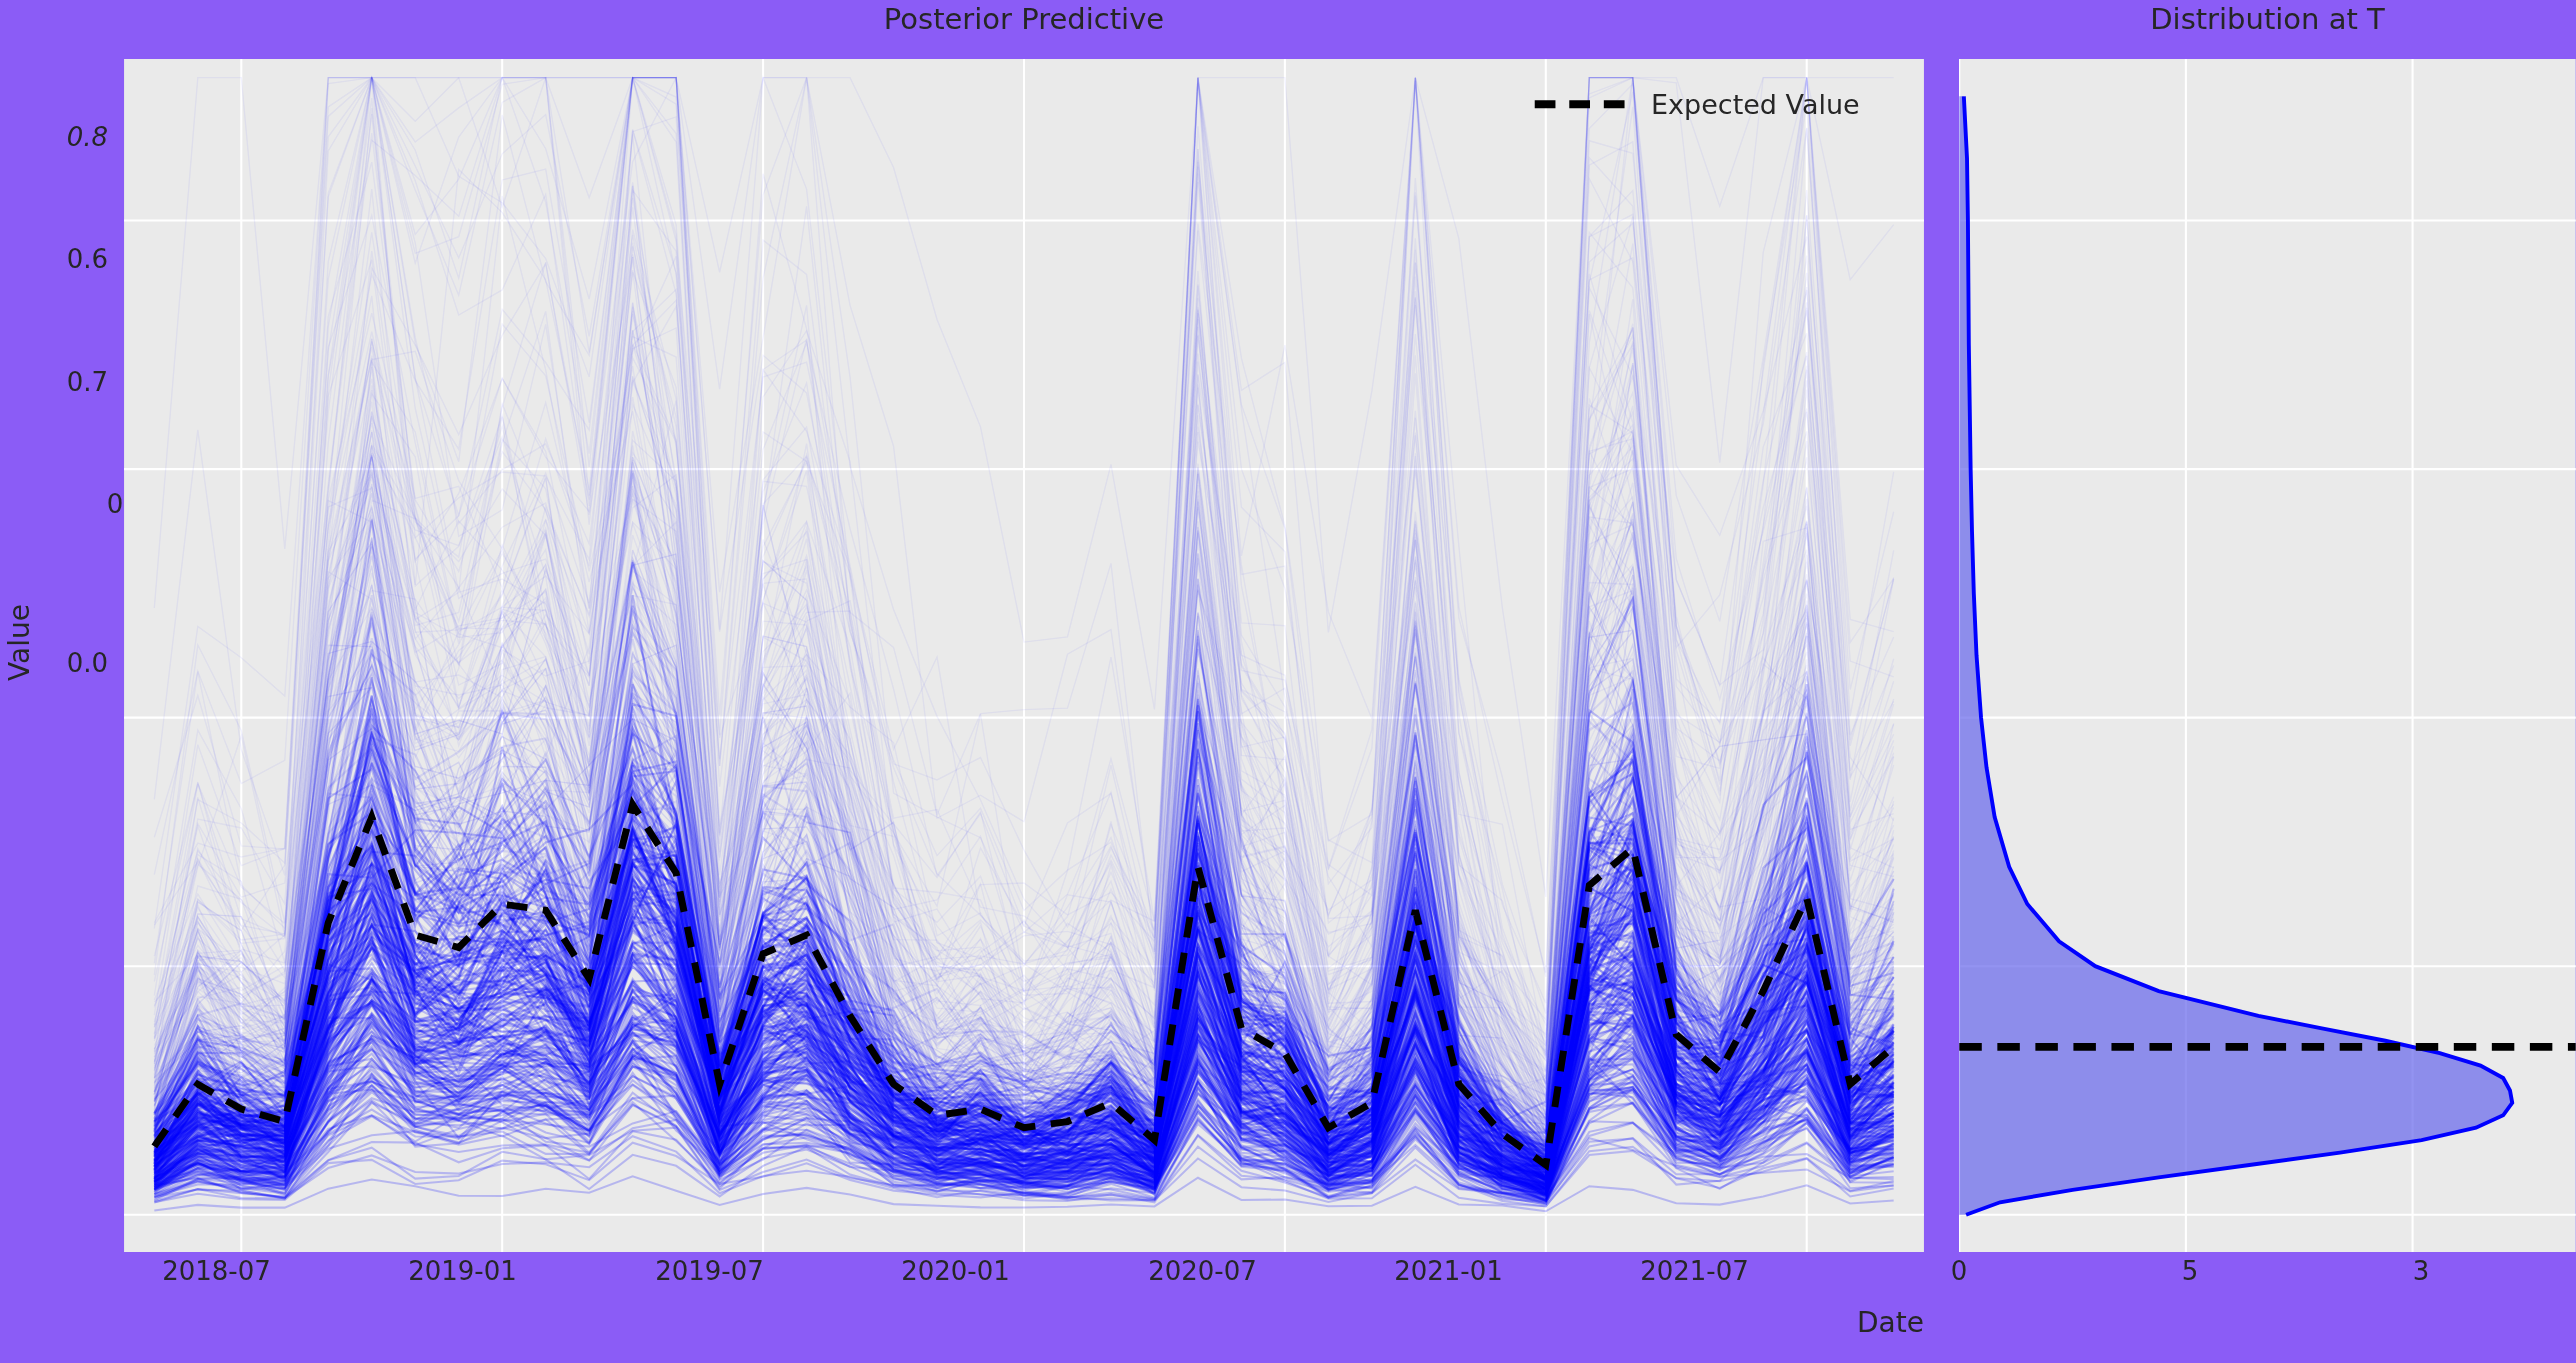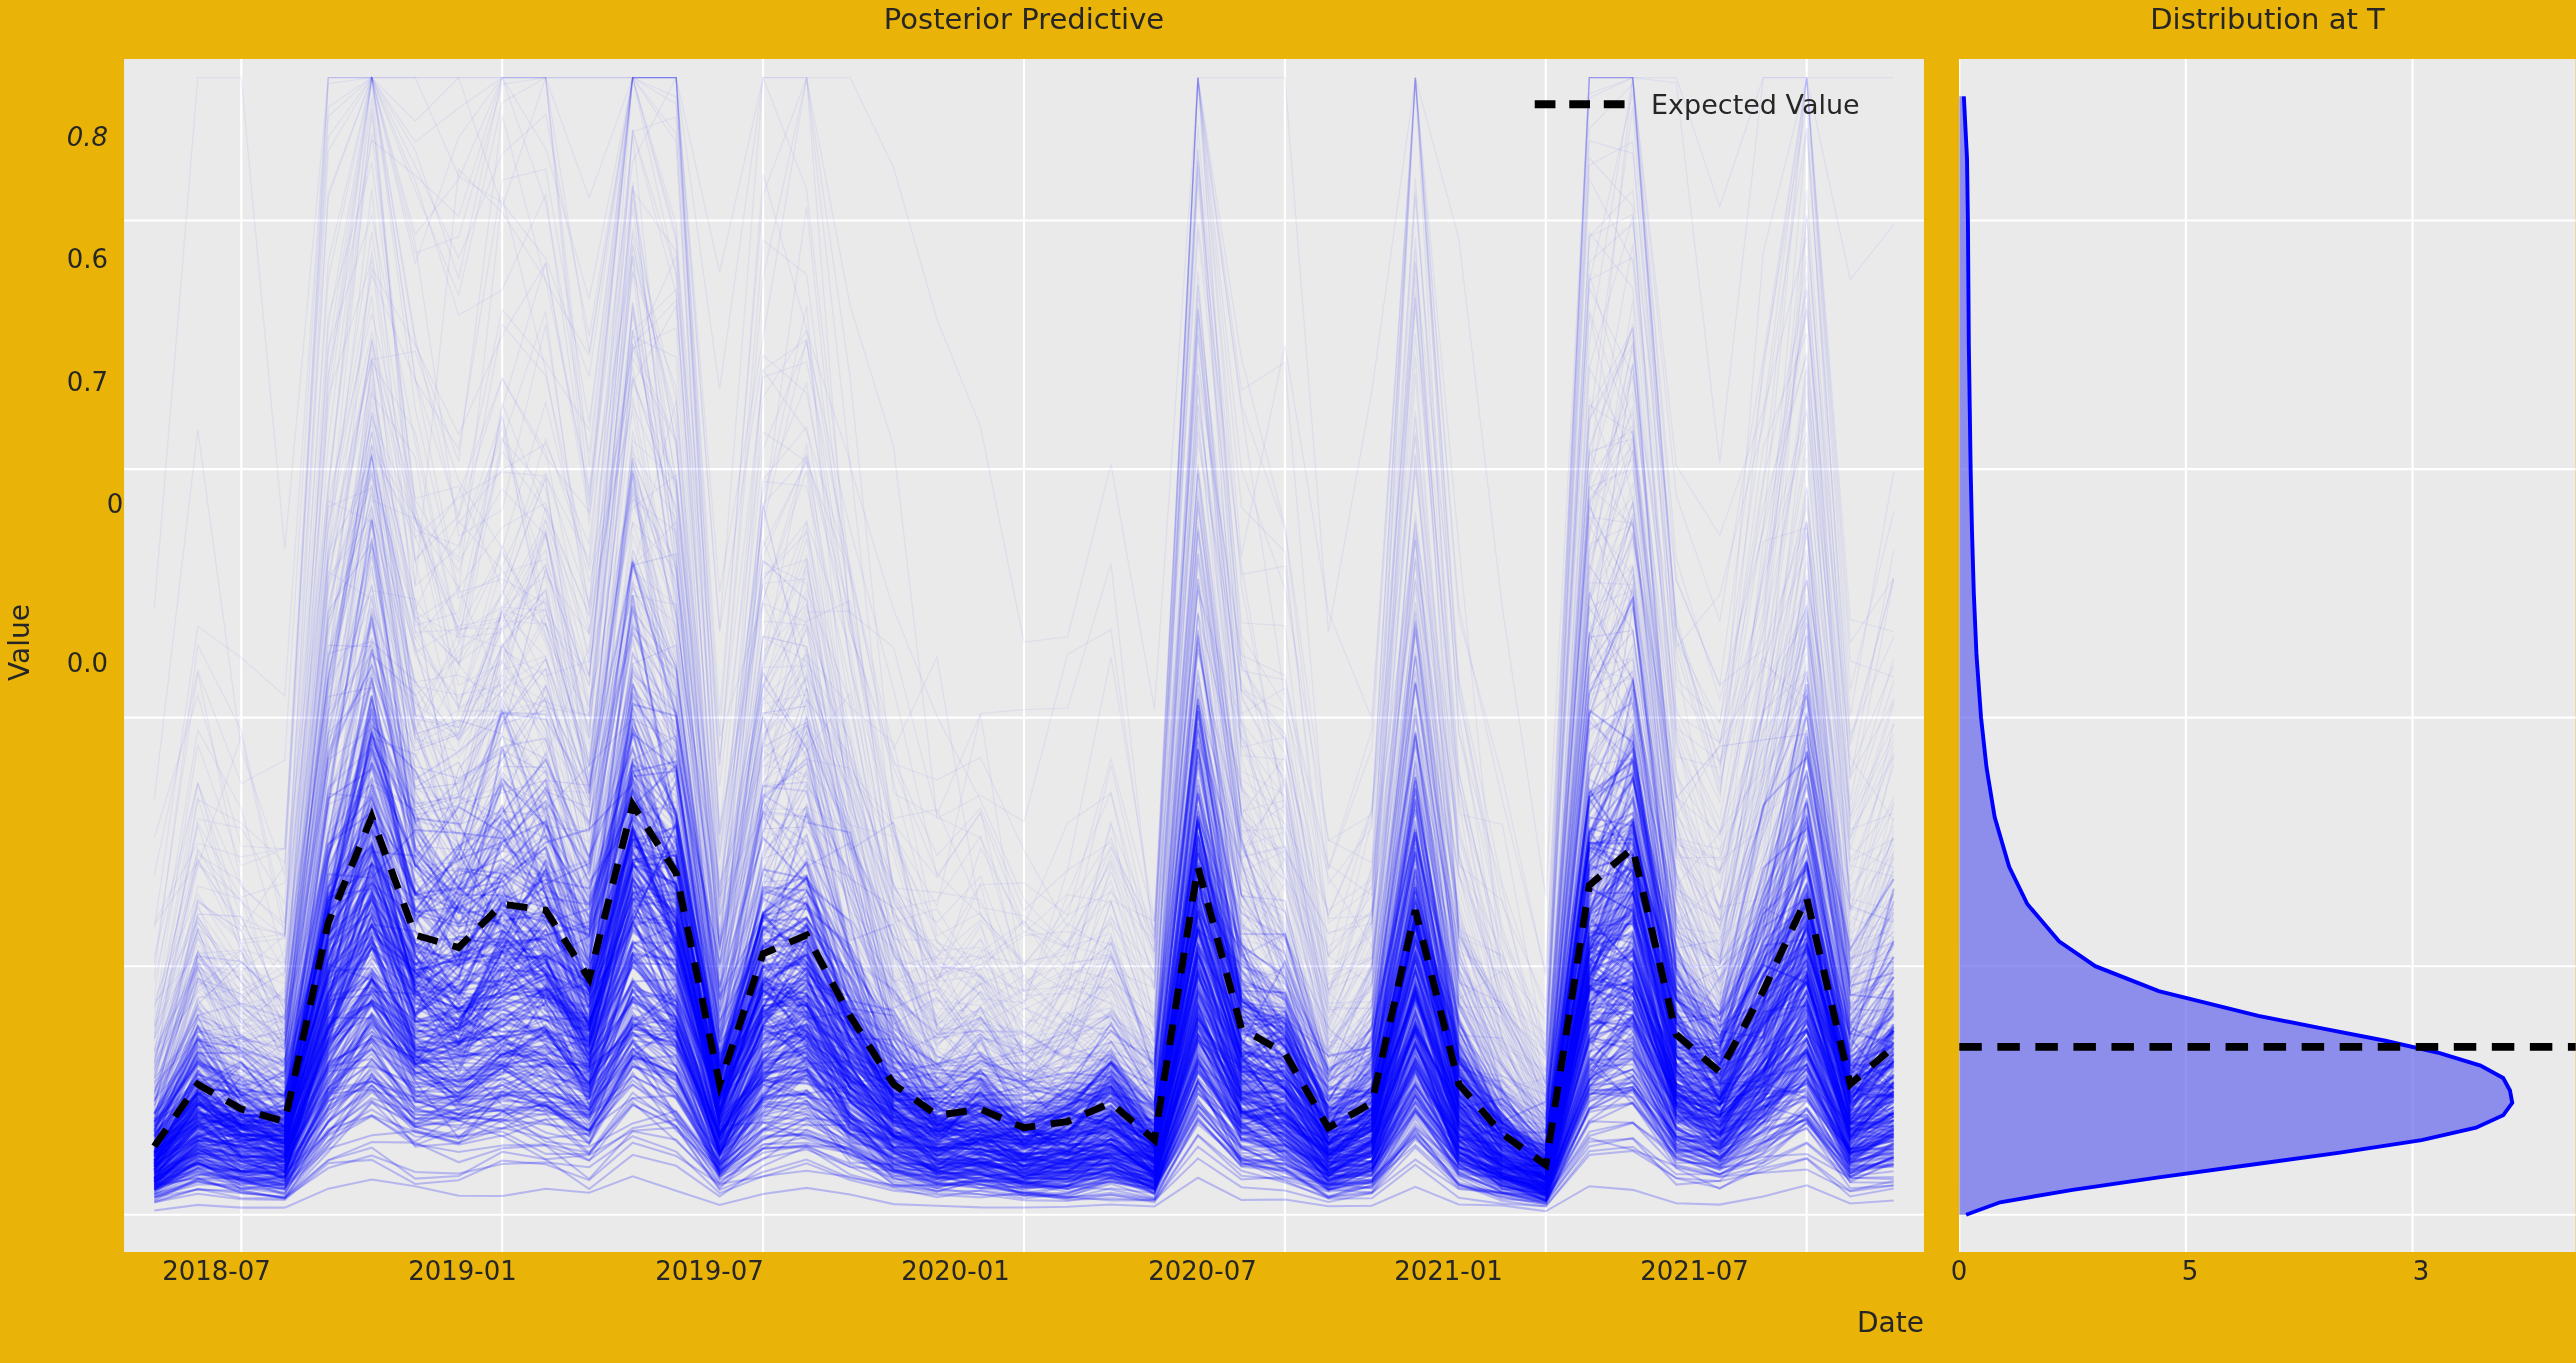--- a/index.html
+++ b/index.html
@@ -1,17 +1,17 @@
 <!DOCTYPE html>
 <html style="font-size:14px"><head>
 <meta charset="utf-8">
 <style>
   html,body{margin:0;padding:0;background:#ffffff;}
   body{width:2576px;height:1364px;font-family:"DejaVu Sans",sans-serif;overflow:hidden;}
-  #root{position:relative;width:2576px;height:1364px;background:#eab308;}
+  #root{position:relative;width:2576px;height:1364px;background:#8b5cf6;}
 
   .panel-title{
     position:absolute;text-align:center;color:#262626;
     font-size:29px;font-family:"DejaVu Sans",sans-serif;font-weight:400;
   }
   .axis-label{
     position:absolute;color:#262626;font-size:28px;
     font-family:"DejaVu Sans",sans-serif;text-align:right;
   }
   .tick{

